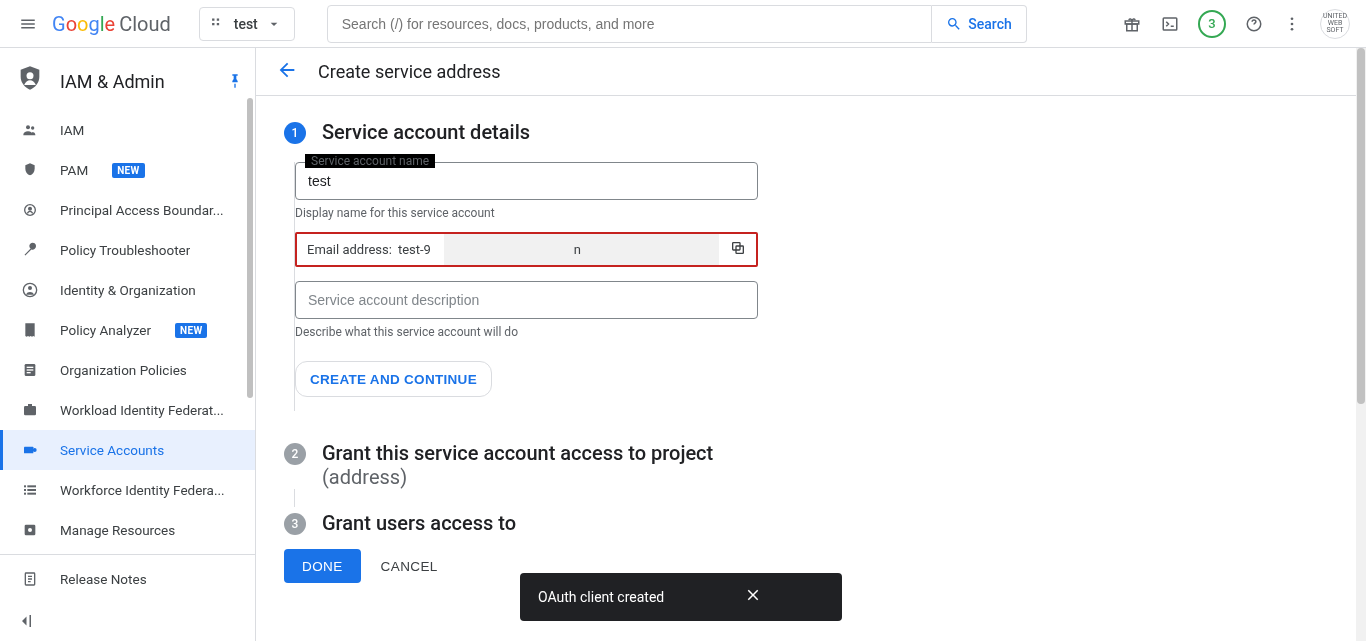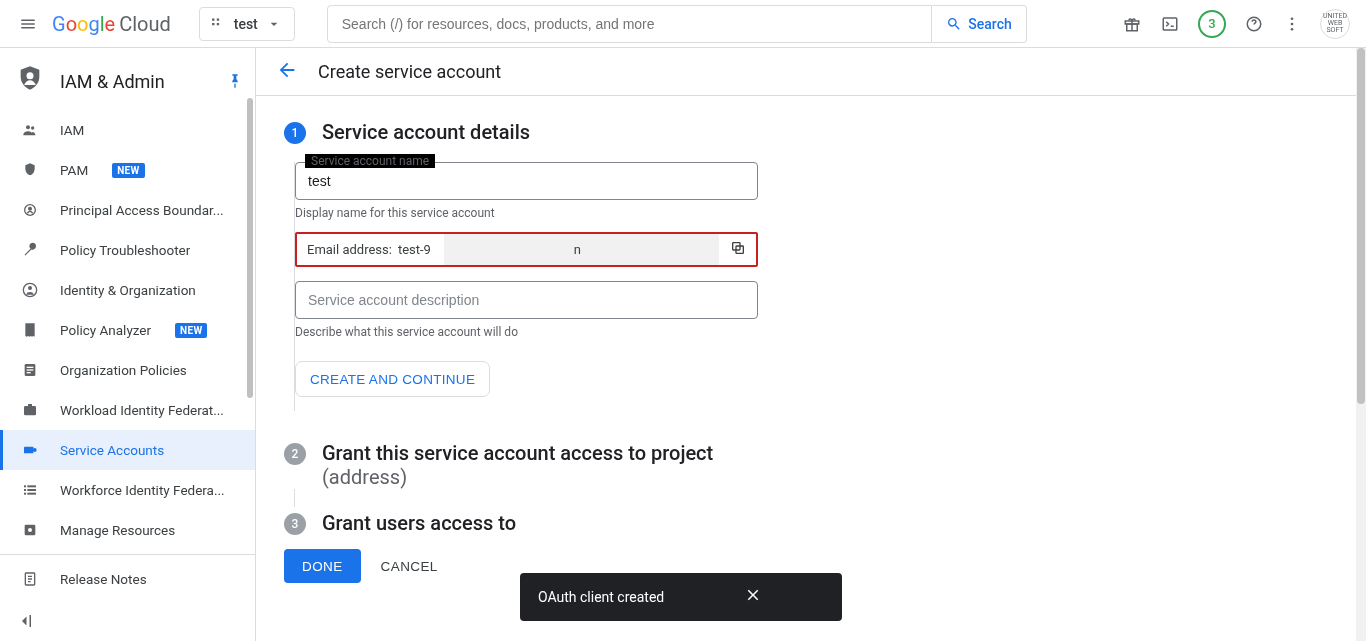--- a/index.html
+++ b/index.html
@@ -59,21 +59,21 @@
   .mdc-field { position:relative; margin-top:18px; }
   .mdc-field .field-label { position:absolute; top:-8px; left:10px; background:#000000; padding:0 6px; font-size:12px; color:#5f6368; }
   .mdc-field input { width:100%; height:38px; border:1px solid #80868b; border-radius:4px; padding:0 12px; font-size:14px; color:#202124; outline:none; }
   .mdc-field input::placeholder { color:#80868b; }
   .mdc-field .trailing-icons { position:absolute; right:8px; top:50%; transform:translateY(-50%); display:flex; gap:14px; color:#3c4043; }
   .helper-text { font-size:12px; color:#5f6368; margin-top:6px; }
 
   .email-row { margin-top:12px; border:2px solid #c5221f; border-radius:2px; padding:6px 10px; display:flex; align-items:center; gap:6px; font-size:13px; color:#3c4043; background: linear-gradient(90deg, #fff 0%, #fff 32%, #f1f1f1 32%, #f1f1f1 92%, #fff 92%); }
   .email-row .copy { margin-left:auto; cursor:pointer; color:#3c4043; }
 
-  .create-continue { margin-top:22px; border:1px solid #dadce0; background:#fff; color:#1a73e8; font-weight:400; font-size:13.5px; height:36px; padding:0 14px; border-radius:7px; cursor:pointer; letter-spacing:.3px; }
+  .create-continue { margin-top:22px; border:1px solid #dadce0; background:#fff; color:#1a73e8; font-weight:700; font-size:13.5px; height:36px; padding:0 14px; border-radius:12px; cursor:pointer; letter-spacing:.3px; }
 
   .section2, .section3 { margin-top:30px; }
   .section3 { margin-top:20px; }
 
   .action-buttons { margin-top:14px; margin-left:0; display:flex; gap:20px; align-items:center; }
   .btn-primary { background:#1a73e8; color:#fff; border:none; height:34px; padding:0 18px; border-radius:4px; font-weight:500; font-size:13.5px; cursor:pointer; letter-spacing:.4px; }
   .btn-text { background:none; border:none; color:#3c4043; font-weight:500; font-size:13.5px; cursor:pointer; letter-spacing:.4px; }
 
   
   .toast { position:absolute; left:520px; bottom:20px; background:#202124; color:#fff; border-radius:4px; height:48px; display:flex; align-items:center; padding:0 18px; gap:80px; font-size:14px; min-width:322px; }
@@ -304,21 +304,21 @@
     </div>
   </div>
 
   <div class="content">
     <div class="content-header">
       <div class="back-arrow">
         <svg width="22" height="22" viewBox="0 0 24 24" fill="#1a73e8">
             <path d="M20 11H7.83l5.59-5.59L12 4l-8 8 8 8 1.41-1.41L7.83 13H20z"></path>
           </svg>
       </div>
-      <div class="content-title">Create service account</div>
+      <div class="content-title">Create service address</div>
     </div>
 
     <div class="content-body">
 
       <div class="step-row">
         <div class="step-num">1</div>
         <div class="step-title">Service account details</div>
       </div>
 
       <div class="form-area" style="margin-left:0;">

